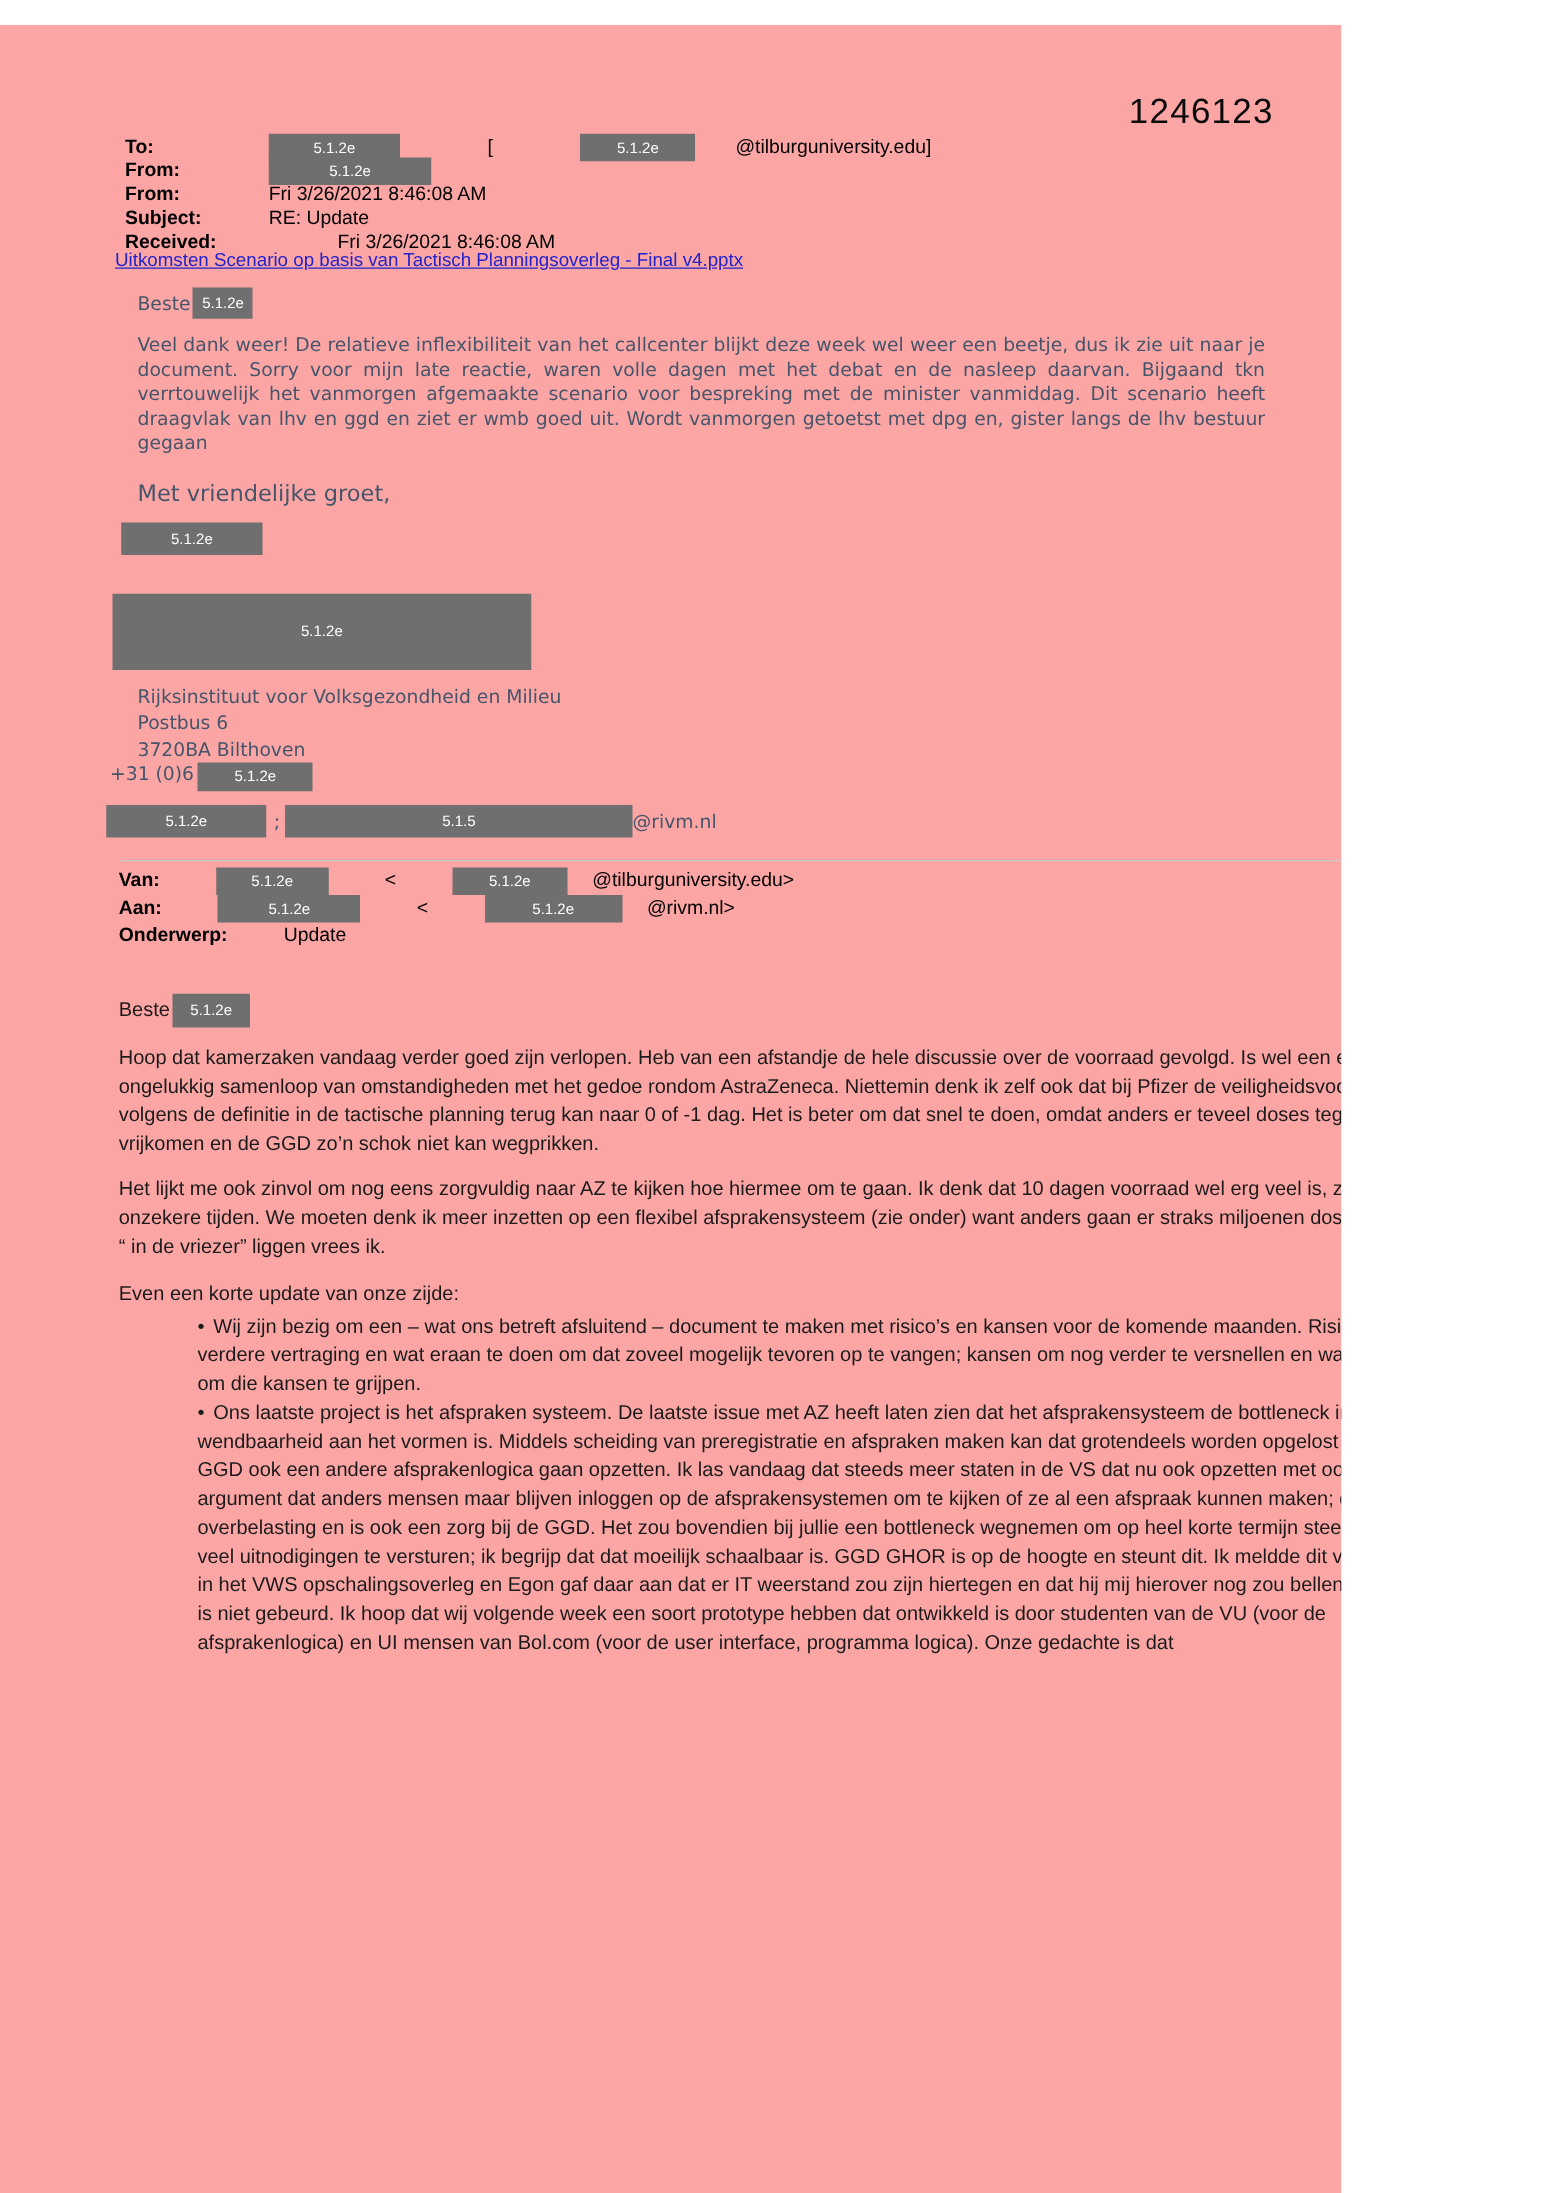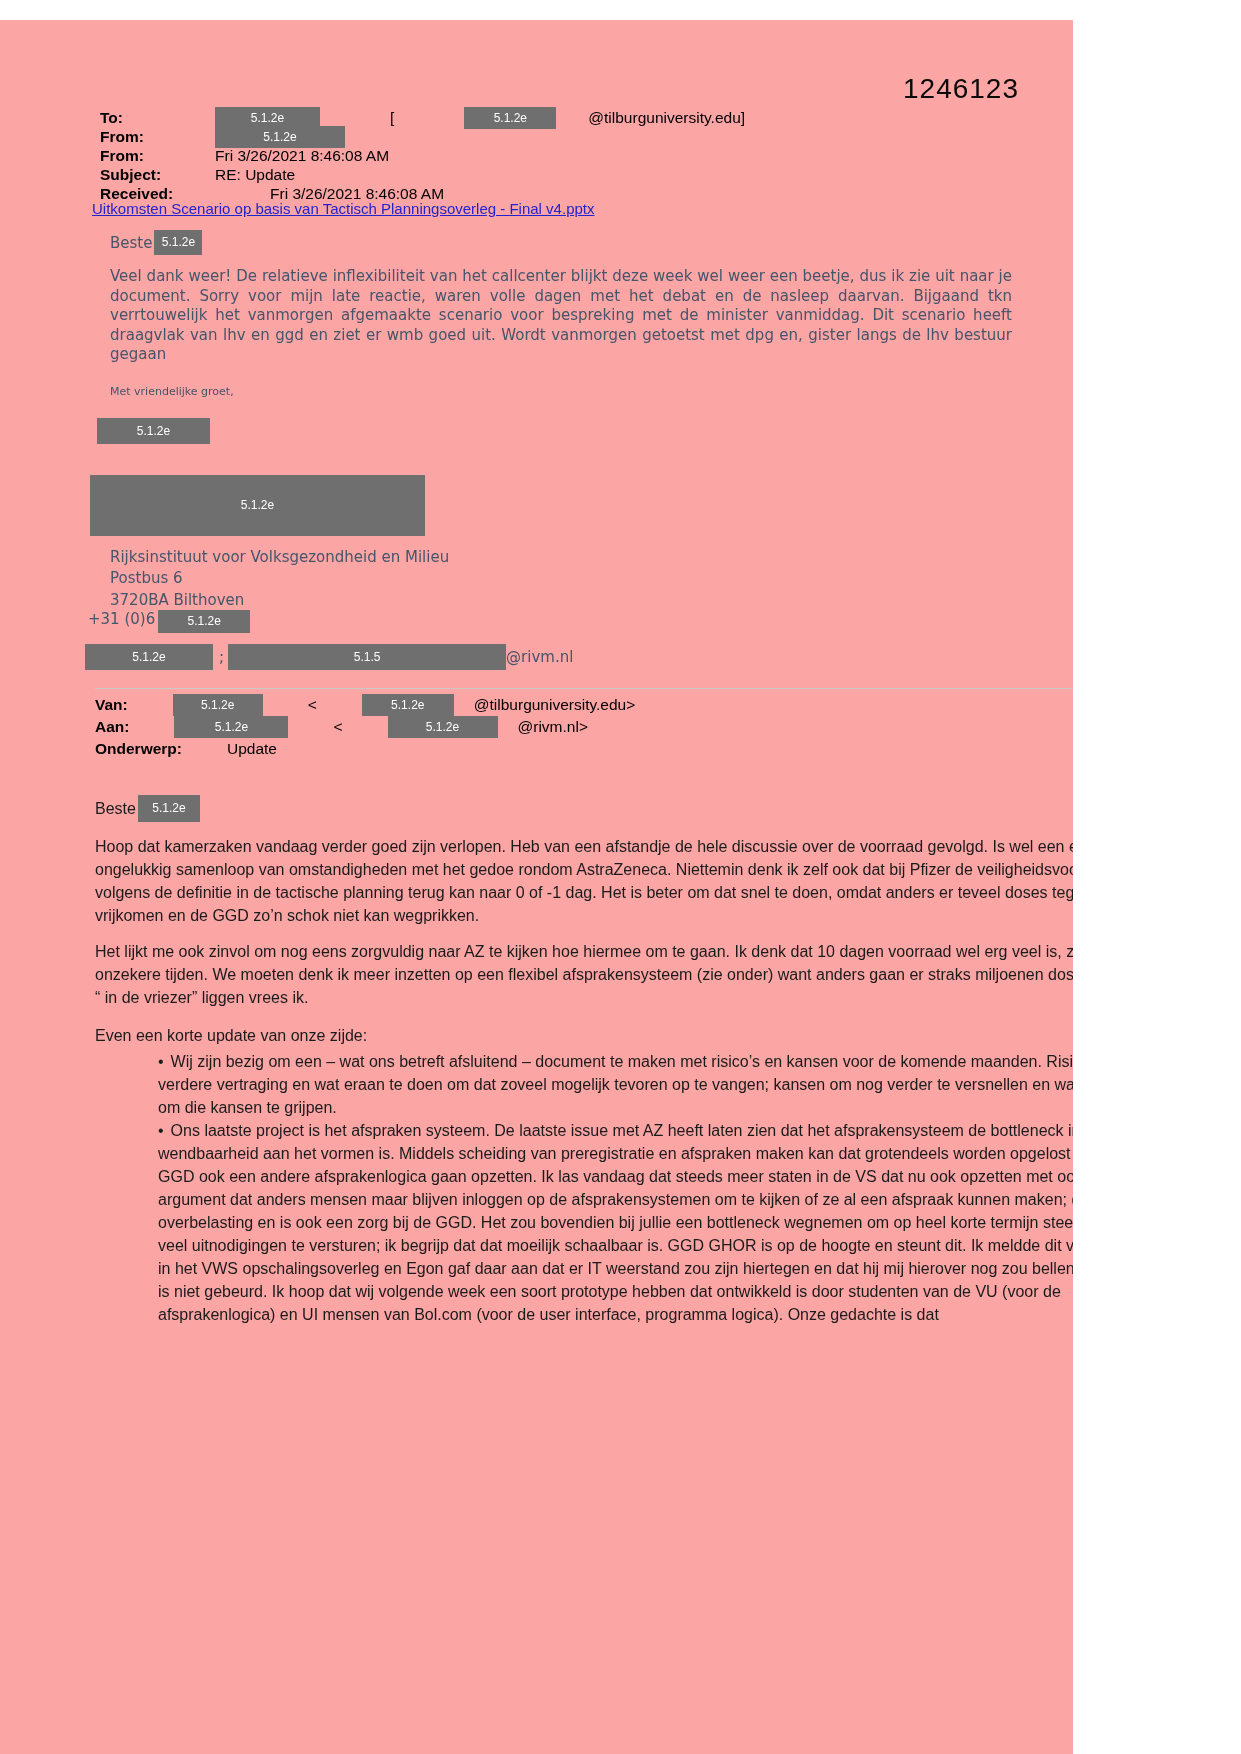--- a/index.html
+++ b/index.html
@@ -25,21 +25,21 @@
   .e1{color:#45556a;font-family:"DejaVu Sans","Liberation Sans",sans-serif;}
   .hdr1{top:88px;left:100px;font-size:15.5px;color:#000;line-height:19px;}
   .hdr1 .row{display:flex;align-items:center;height:19px;white-space:nowrap;gap:32px;}
   .hdr1 .lbl{font-weight:bold;width:83px;flex:0 0 83px;}
   .hdr1 .lbl.recv{width:138px;flex:0 0 138px;}
   .hdr1 .gap{display:inline-block;width:6px;}
   .link{top:180px;left:92px;font-size:15px;color:#2323cd;text-decoration:underline;
         font-family:"Liberation Sans",sans-serif;cursor:pointer;text-align:right;}
   .greeting1{top:210px;left:110px;font-size:15px;display:flex;align-items:center;}
   .body1{top:247px;left:110px;width:902px;font-size:15px;line-height:19.5px;text-align:justify;}
-  .closing1{top:365px;left:110px;font-size:11px;}
+  .closing1{top:365px;left:110px;font-size:18px;}
   .sigbox-small{top:398px;left:97px;}
   .sigbox-large{top:455px;left:90px;}
   .sig-org{top:528px;left:110px;font-size:15px;}
   .sig-a1{top:549px;left:110px;font-size:15px;}
   .sig-a2{top:571px;left:110px;font-size:15px;}
   .sig-phone{top:590px;left:88px;font-size:15px;display:flex;align-items:flex-start;}
   .sig-phone .redact{width:92px;height:23px;line-height:23px;margin-left:3px;}
   .sig-email{top:624px;left:85px;font-size:15px;display:flex;align-items:center;}
   .sig-email .r1{width:128px;height:26px;line-height:26px;}
   .sig-email .r2{width:278px;height:26px;line-height:26px;}

